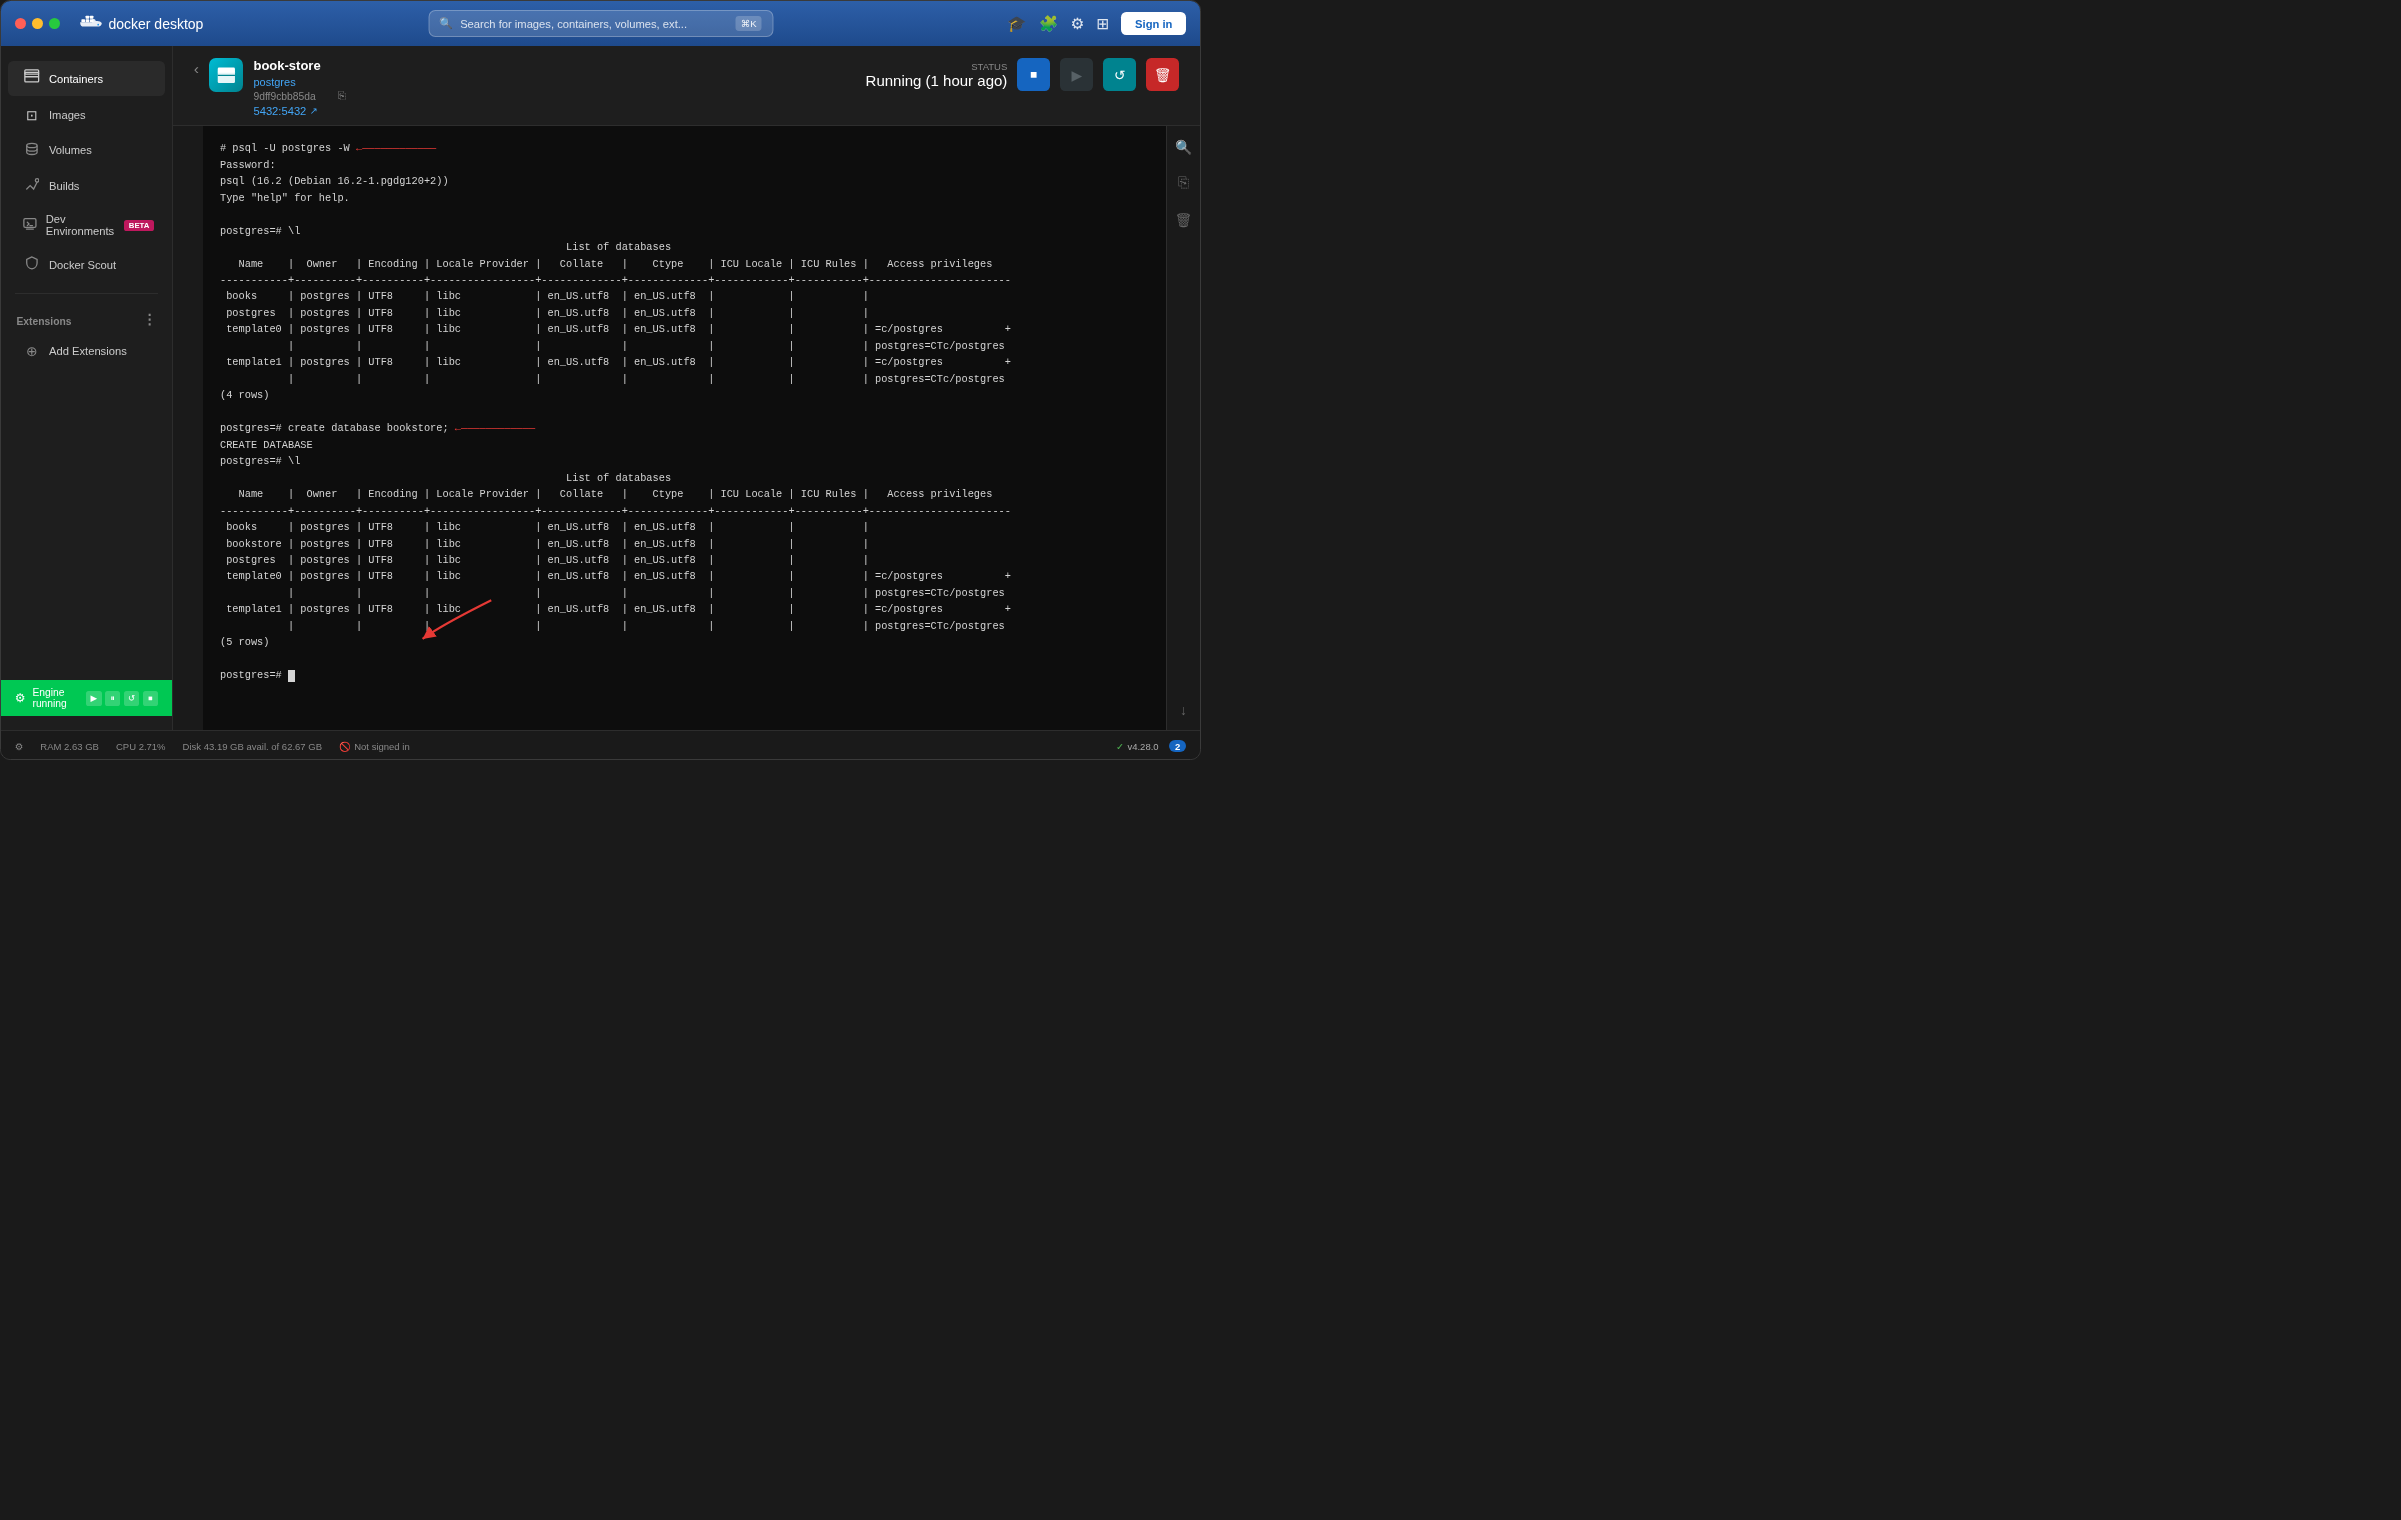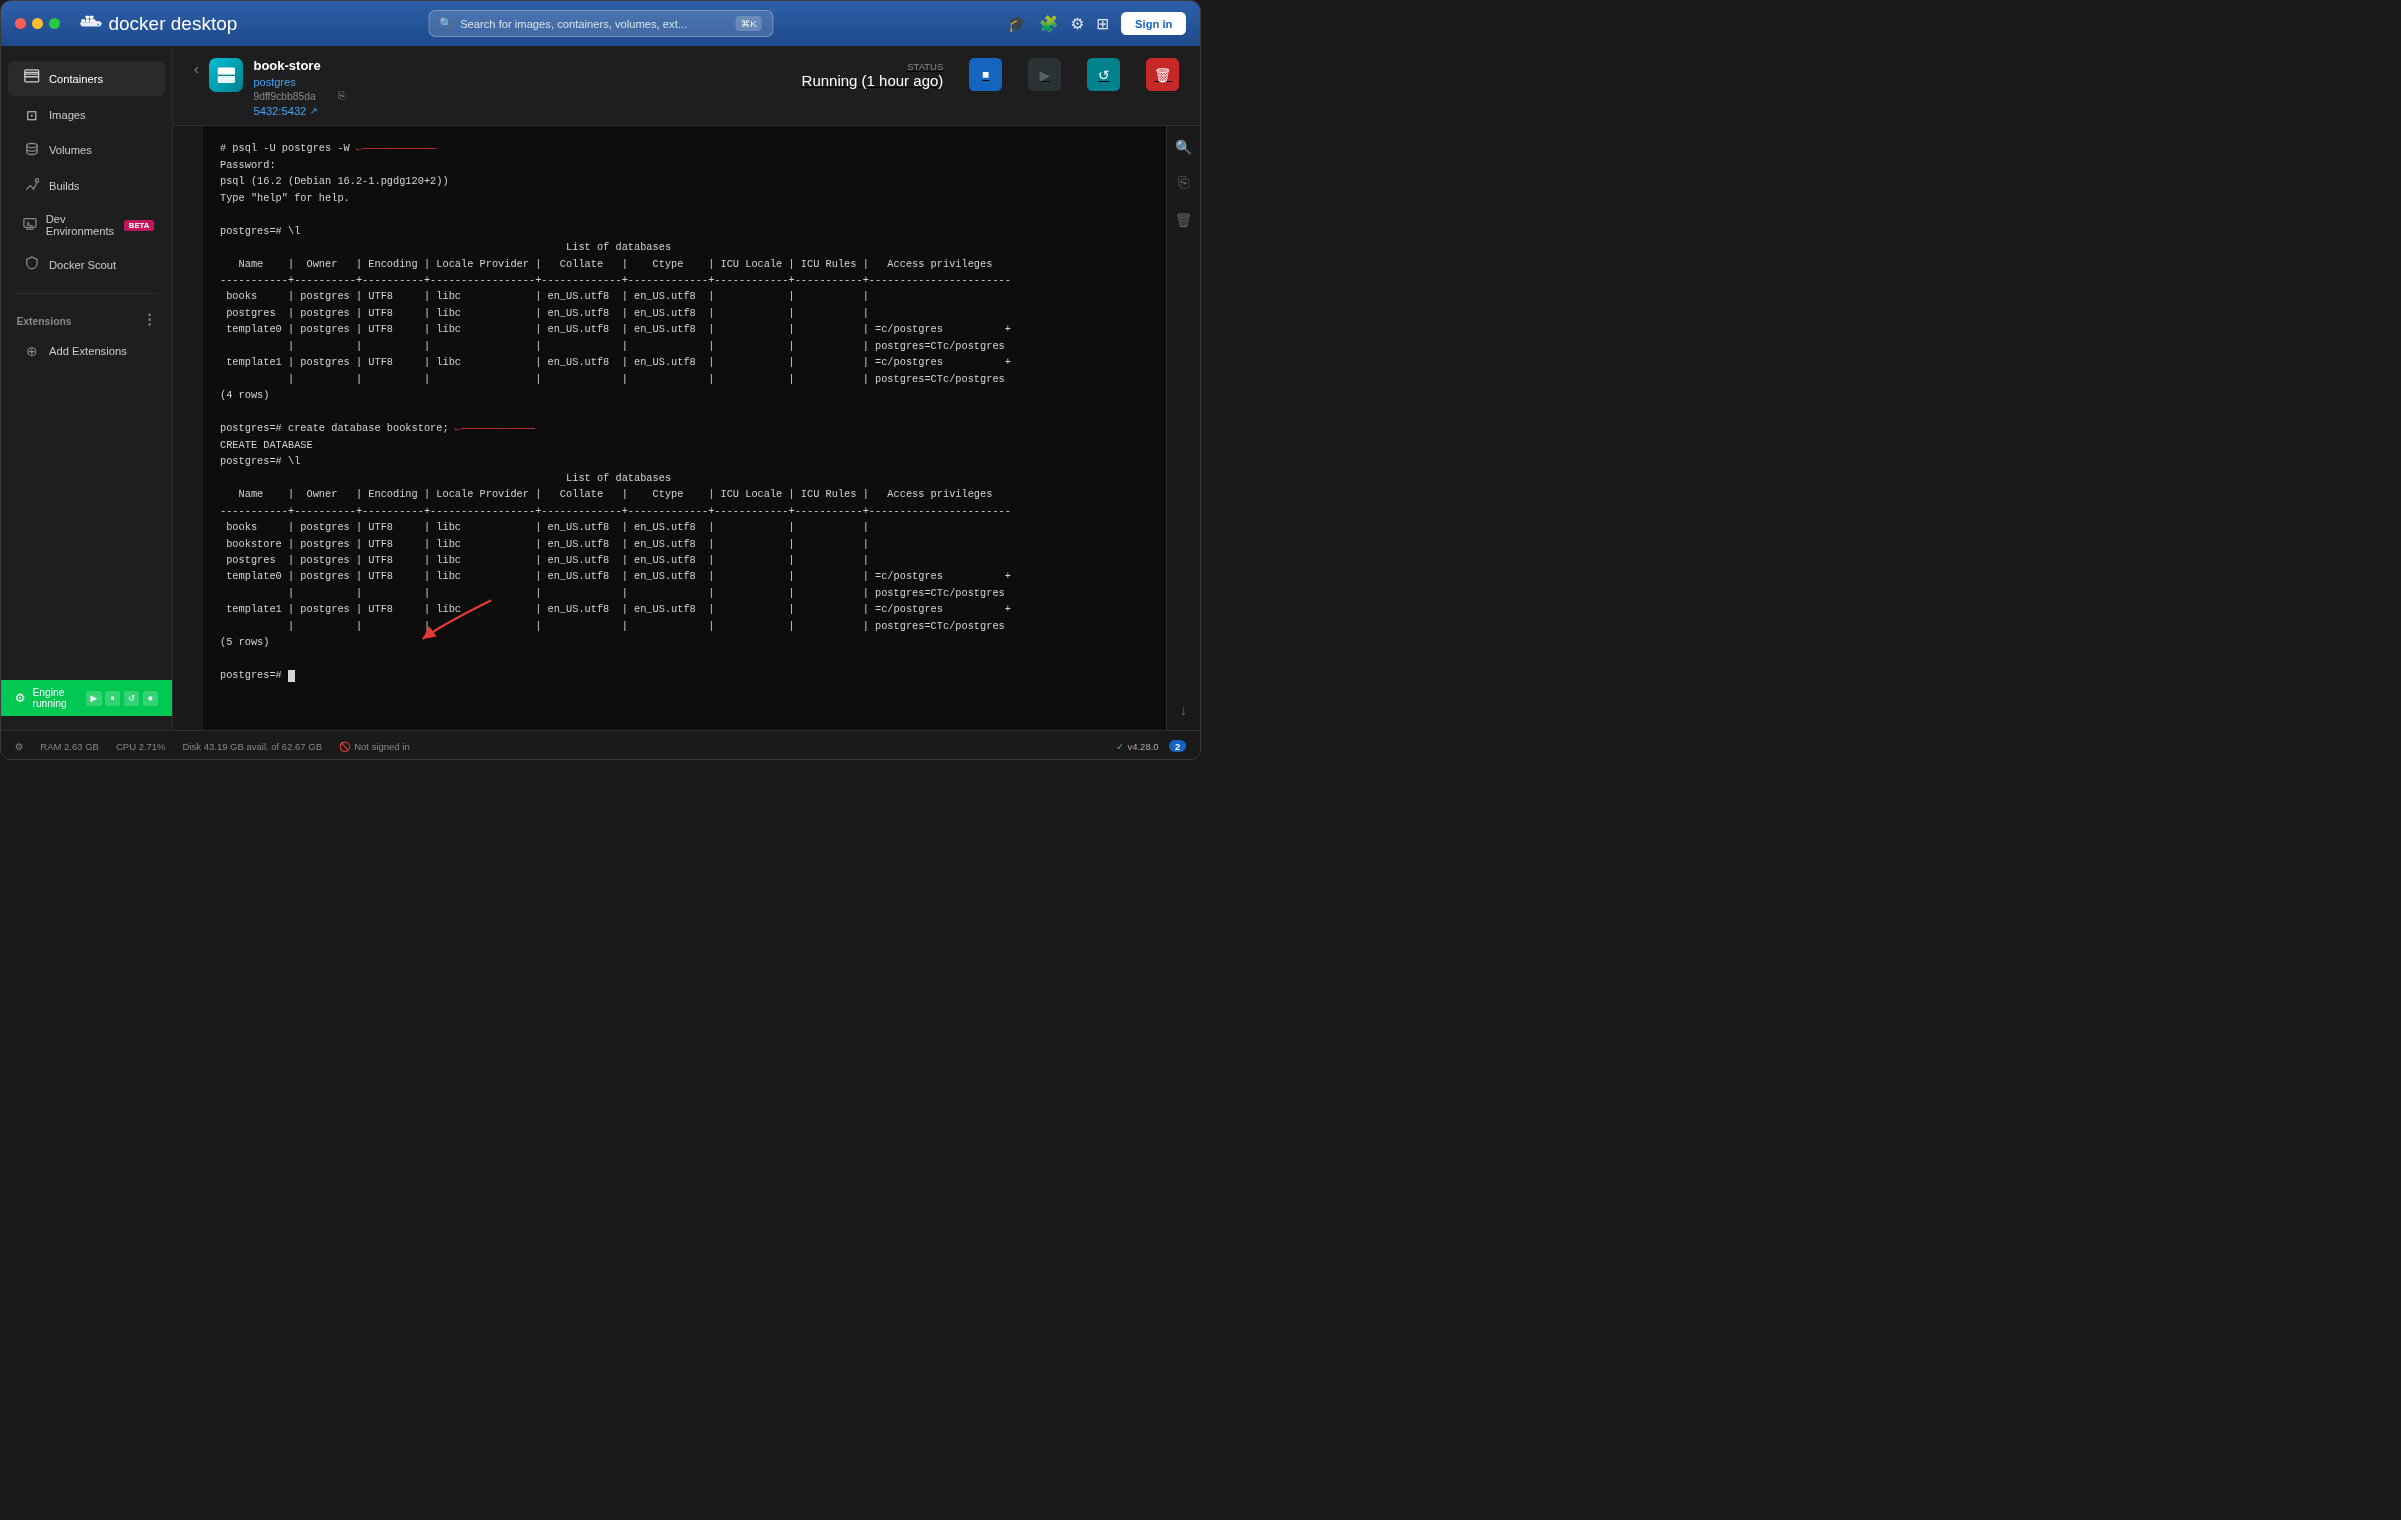--- a/index.html
+++ b/index.html
@@ -36,21 +36,21 @@
     .tl-red { background: #ff5f56; }
     .tl-yellow { background: #ffbd2e; }
     .tl-green { background: #27c93f; }
 
     .docker-logo {
       display: flex;
       align-items: center;
       gap: 5.2px;
       margin-left: 8.6px;
       color: white;
-      font-size: 19px;
+      font-size: 14px;
       font-weight: 500;
     }
     .docker-whale {
       width: 24px;
       height: 19px;
     }
 
     .search-bar {
       position: absolute;
       left: 50%;
@@ -257,22 +257,21 @@
       font-size: 11.2px;
       margin-top: 2.6px;
       cursor: pointer;
       display: flex;
       align-items: center;
       gap: 3.4px;
     }
     .status-area {
       display: flex;
       align-items: center;
-      gap: 26px;
-      text-decoration: underline;
+      gap: 10px;
     }
     .status-label {
       text-align: right;
     }
     .status-text {
       color: #888;
       font-size: 9.5px;
     }
     .status-value {
       color: white;

